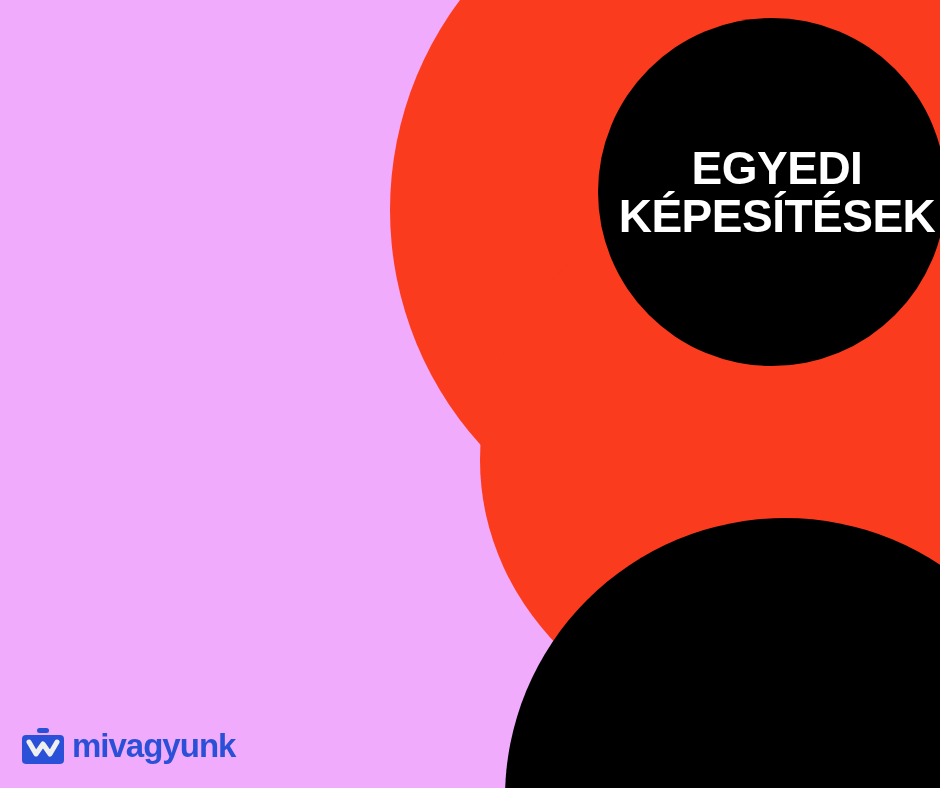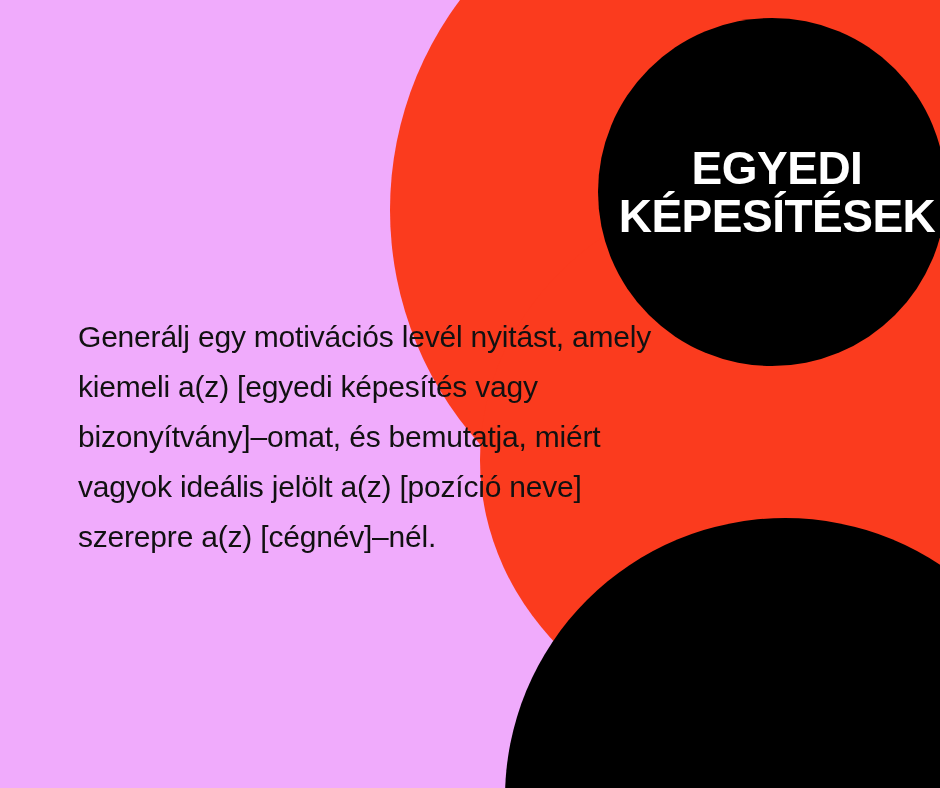--- a/index.html
+++ b/index.html
@@ -134,16 +134,25 @@
   <div class="red-fill"></div>
 
   <div class="title-circle">
     <div class="title-text">EGYEDI
 KÉPESÍTÉSEK</div>
   </div>
 
   <div class="bottom-blob"></div>
   <div class="bottom-blob-fill"></div>
 
-  <div class="prompt">Generálj egy motivációs levél nyitást, amely kiemeli a(z) [egyedi képesítés vagy bizonyítvány]–omat, és bemutatja, miért vagyok ideális jelölt a(z) [pozíció neve] szerepre a(z) [cégnév]–nél.</div>
 
+  <div class="logo">
+    <span class="logo-mark">
+      <svg class="logo-mark" viewBox="0 0 46 40" xmlns="http://www.w3.org/2000/svg" aria-hidden="true">
+        <rect x="17" y="2" width="12" height="5" rx="2.5" fill="#2b50d8"></rect>
+        <rect x="2" y="9" width="42" height="29" rx="4" fill="#2b50d8"></rect>
+        <path d="M9 16 L16 28 L23 18 L30 28 L37 16" fill="none" stroke="#efefef" stroke-width="5" stroke-linejoin="round" stroke-linecap="round"></path>
+      </svg>
+    </span>
+    <span class="logo-text">mivagyunk</span>
+  </div>
 
 </div>
 
 </body></html>

